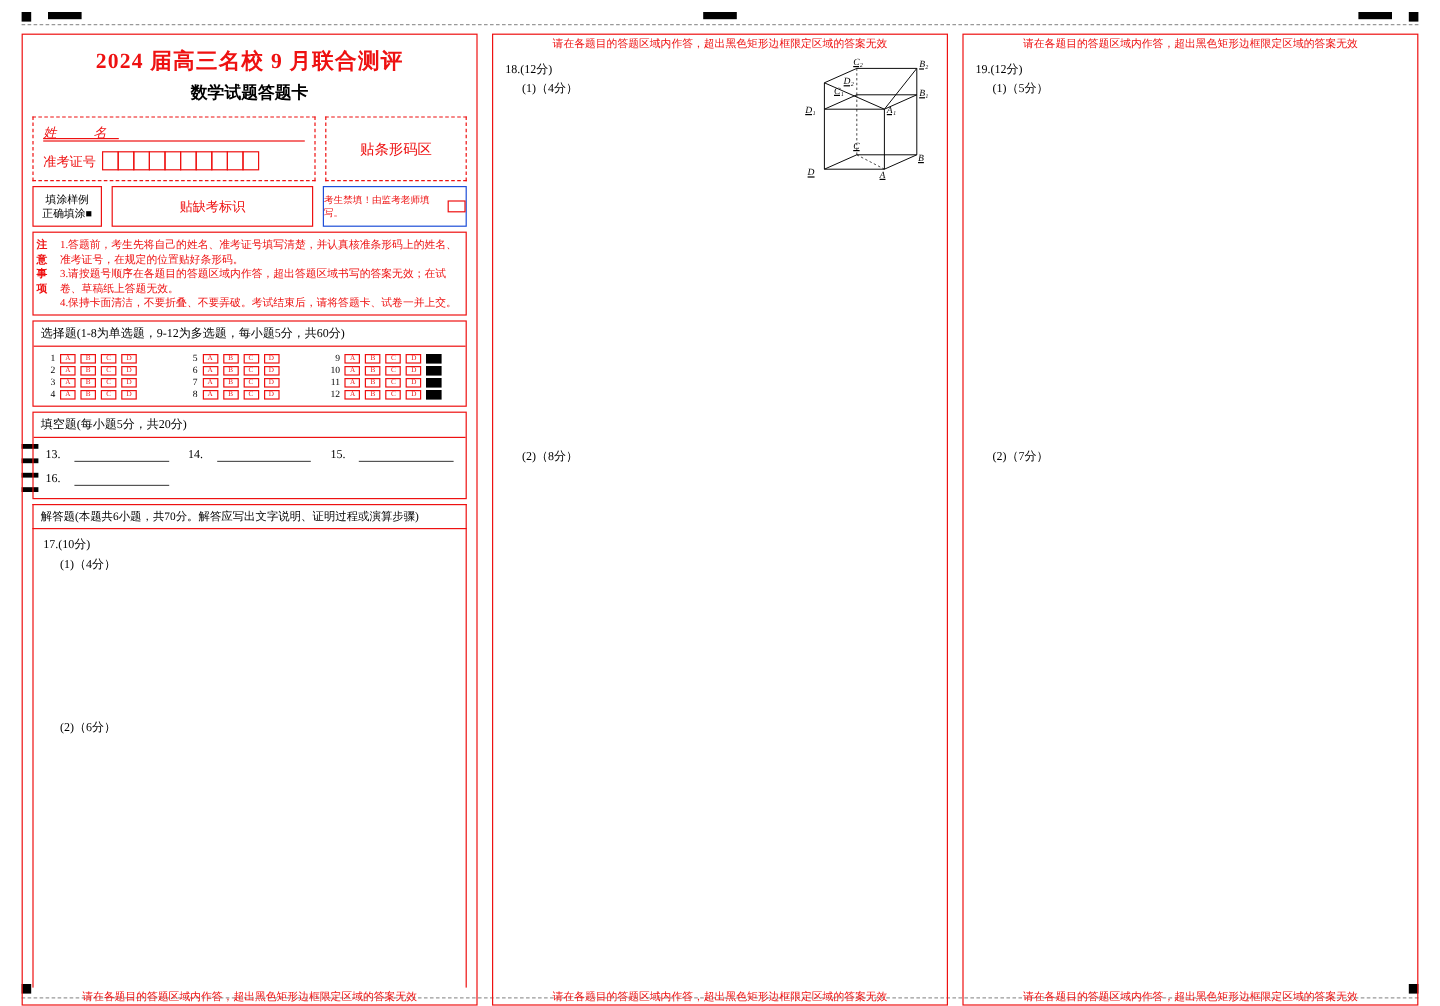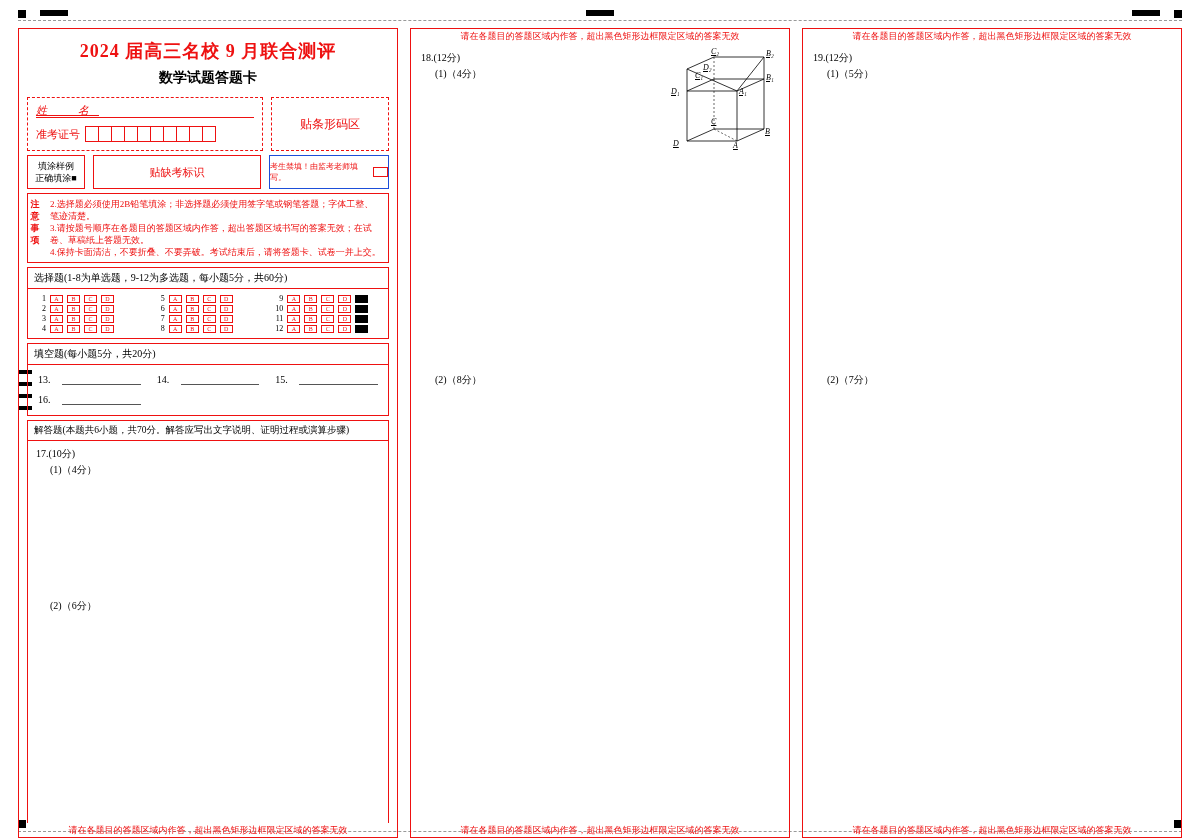--- a/index.html
+++ b/index.html
@@ -330,21 +330,21 @@
     </div>
 
     <div class="notice-box">
       <div class="notice-head">
         <span>注</span>
         <span>意</span>
         <span>事</span>
         <span>项</span>
       </div>
       <div class="notice-body">
-        <div>2.选择题必须使用2B铅笔填涂；非选择题必须使用签字笔或钢笔答题；字体工整、笔迹清楚。</div>
+        <div>1.答题前，考生先将自己的姓名、准考证号填写清楚，并认真核准条形码上的姓名、准考证号，在规定的位置贴好条形码。</div>
         <div>3.请按题号顺序在各题目的答题区域内作答，超出答题区域书写的答案无效；在试卷、草稿纸上答题无效。</div>
         <div>4.保持卡面清洁，不要折叠、不要弄破。考试结束后，请将答题卡、试卷一并上交。</div>
       </div>
     </div>
 
     <div class="inner-block">
       <div class="hdr">选择题(1-8为单选题，9-12为多选题，每小题5分，共60分)</div>
       <div class="mc-grid" id="mc-grid">
           <div>
             <div class="mc-row">

